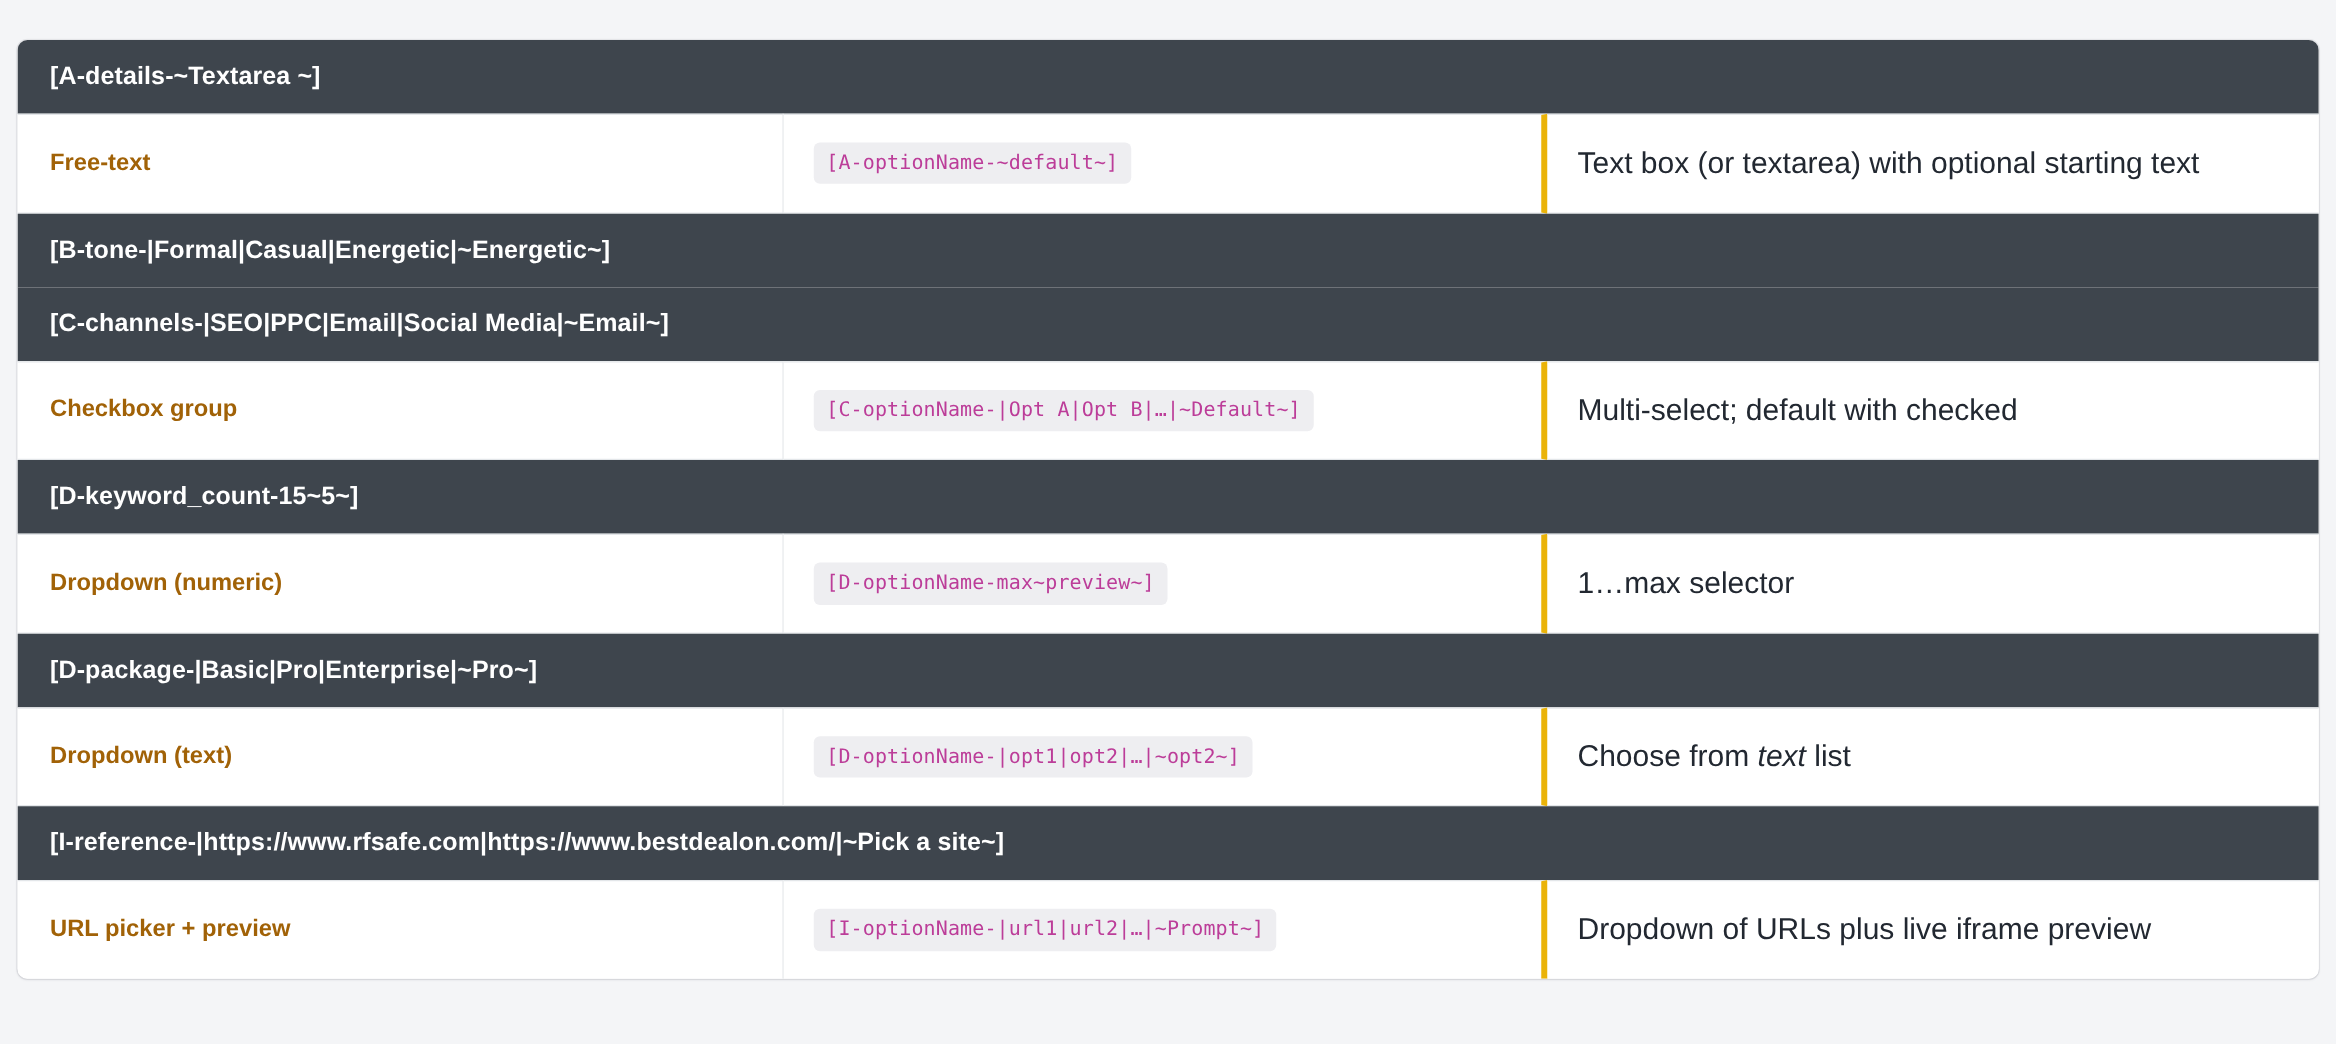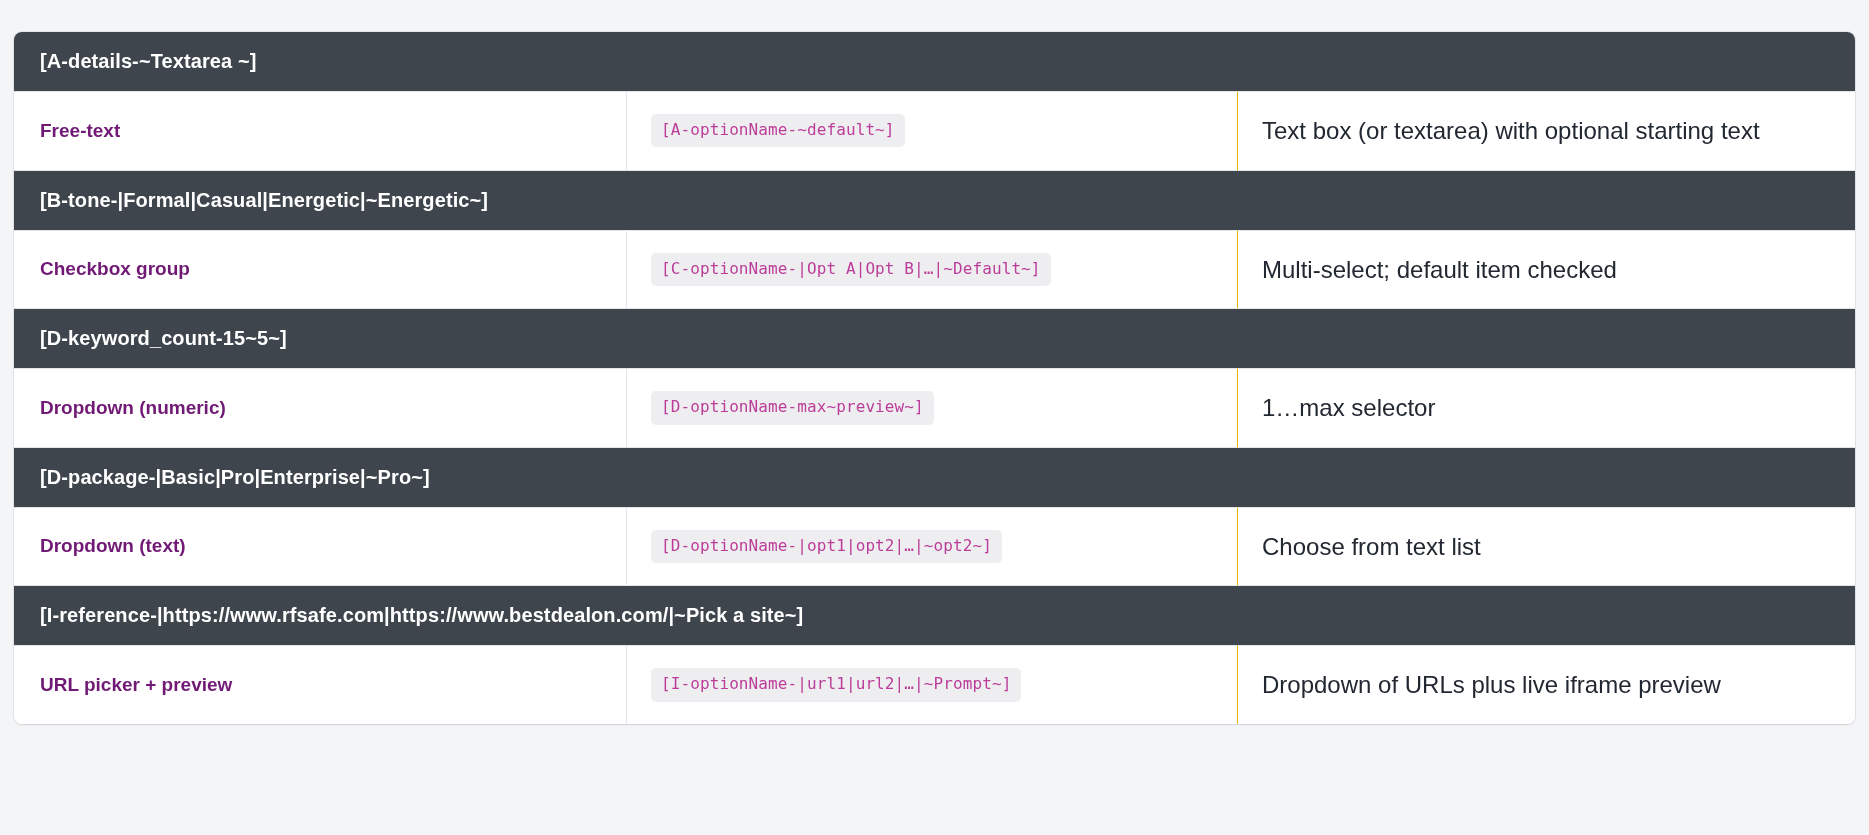--- a/index.html
+++ b/index.html
@@ -54,27 +54,27 @@
     border-top: 1px solid #e3e6e9;
     border-bottom: 1px solid #e3e6e9;
     padding: 22px 24px;
     vertical-align: middle;
     line-height: 1.4;
   }
 
   tr.spec-row > td.cell-label {
     font-size: 19px;
     font-weight: 700;
-    color: #701a75;
+    color: #a16207;
     padding-left: 26px;
     border-right: 1px solid #e3e6e9;
   }
 
   tr.spec-row > td.cell-token {
-    border-right: 1px solid #eab308;
+    border-right: 5px solid #eab308;
     padding-left: 24px;
   }
 
   tr.spec-row > td.cell-desc {
     font-size: 24px;
     font-weight: 400;
     color: #222831;
     padding-left: 24px;
   }
 
@@ -83,21 +83,21 @@
     background: #eeeef1;
     color: #bc3d99;
     font-family: "DejaVu Sans Mono", "Liberation Mono", monospace;
     font-size: 16px;
     letter-spacing: 0.1px;
     padding: 5px 10px 6px 10px;
     border-radius: 5px;
     white-space: nowrap;
   }
 
-  .emphasis { }
+  .emphasis { font-style: italic; }
 
   tr.spec-row:last-child > td { border-bottom: none; }
 </style>
 </head>
 <body>
 
 <div class="page">
   <table class="syntax-table">
     <colgroup>
       <col class="c-label">
@@ -116,27 +116,30 @@
         </td>
         <td class="cell-desc">
           <span>Text box (or textarea) with optional starting text</span><span class="emphasis"></span><span></span>
         </td>
       </tr>
 
       <tr class="group-header">
         <td colspan="3">[B-tone-|Formal|Casual|Energetic|~Energetic~]</td>
       </tr>
 
+      <tr class="group-header">
+        <td colspan="3">[C-channels-|SEO|PPC|Email|Social Media|~Email~]</td>
+      </tr>
       <tr class="spec-row">
         <td class="cell-label">Checkbox group</td>
         <td class="cell-token">
           <span class="code-chip">[C-optionName-|Opt A|Opt B|…|~Default~]</span>
         </td>
         <td class="cell-desc">
-          <span>Multi-select; default item checked</span><span class="emphasis"></span><span></span>
+          <span>Multi-select; default with checked</span><span class="emphasis"></span><span></span>
         </td>
       </tr>
 
       <tr class="group-header">
         <td colspan="3">[D-keyword_count-15~5~]</td>
       </tr>
       <tr class="spec-row">
         <td class="cell-label">Dropdown (numeric)</td>
         <td class="cell-token">
           <span class="code-chip">[D-optionName-max~preview~]</span>

